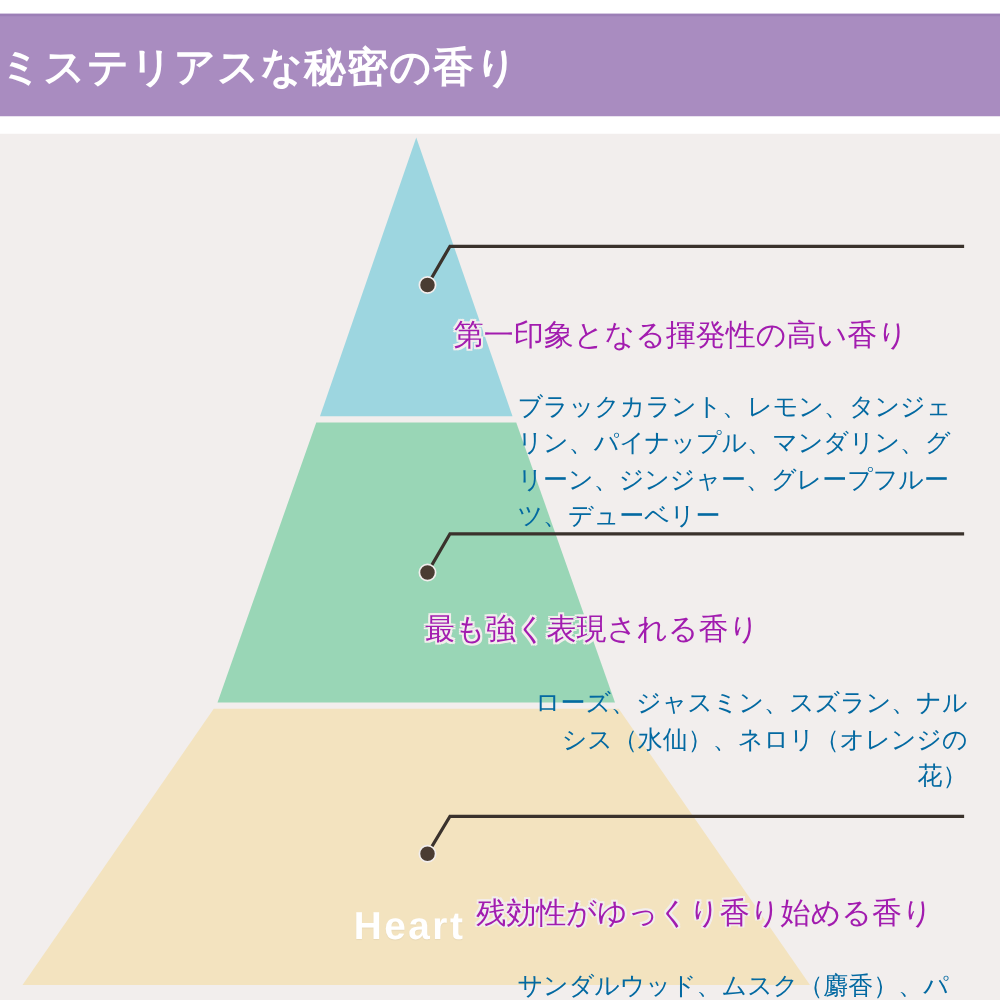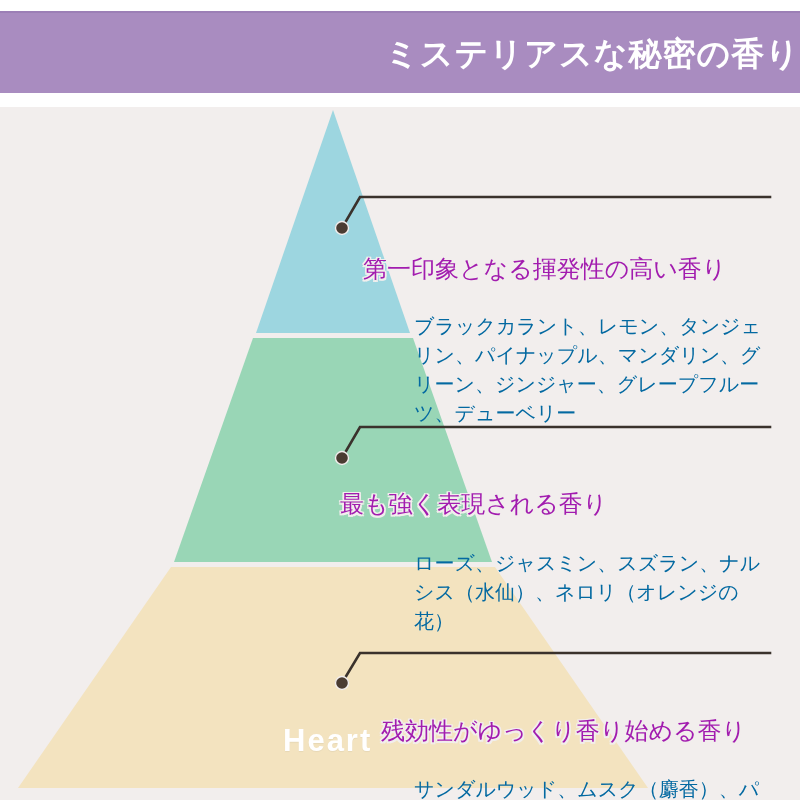--- a/index.html
+++ b/index.html
@@ -20,21 +20,21 @@
     position: absolute;
     left: 0;
     top: 11px;
     width: 800px;
     height: 82px;
     background: #a98cc0;
     border-top: 2px solid #9c7fb6;
     box-sizing: border-box;
     display: flex;
     align-items: center;
-    justify-content: flex-end;
+    justify-content: flex-start;
   }
   #banner-title {
     color: #ffffff;
     font-size: 33px;
     font-weight: bold;
     letter-spacing: 1px;
     line-height: 1;
     white-space: nowrap;
   }
 
@@ -95,21 +95,21 @@
     color: #0369a1;
     line-height: 1.45;
     letter-spacing: 0px;
   }
 
   
   #head-heading  { left: 363px; top: 150px; }
   #head-body     { left: 414px; top: 205px; width: 360px; }
 
   #heart-heading { left: 340px; top: 385px; }
-  #heart-body    { left: 414px; top: 442px; width: 360px; }
+  #heart-body    { left: 414px; top: 442px; width: 360px; text-align: right; }
 
   #base-heading  { left: 381px; top: 612px; }
   #base-body     { left: 414px; top: 668px; width: 360px; }
 </style>
 </head>
 <body>
 
 <div id="banner" style="background: rgb(169, 140, 192);">
   <div id="banner-title">ミステリアスな秘密の香り</div>
 </div>

